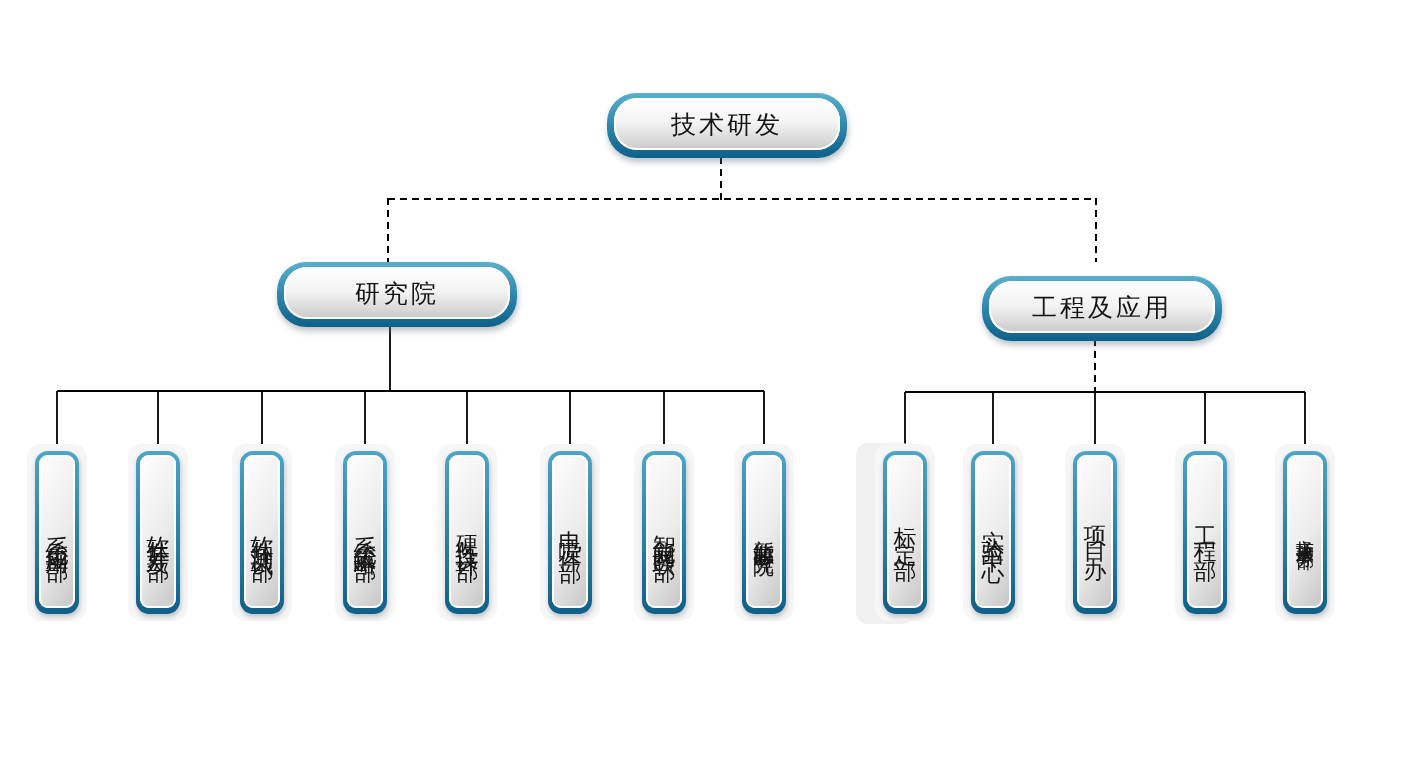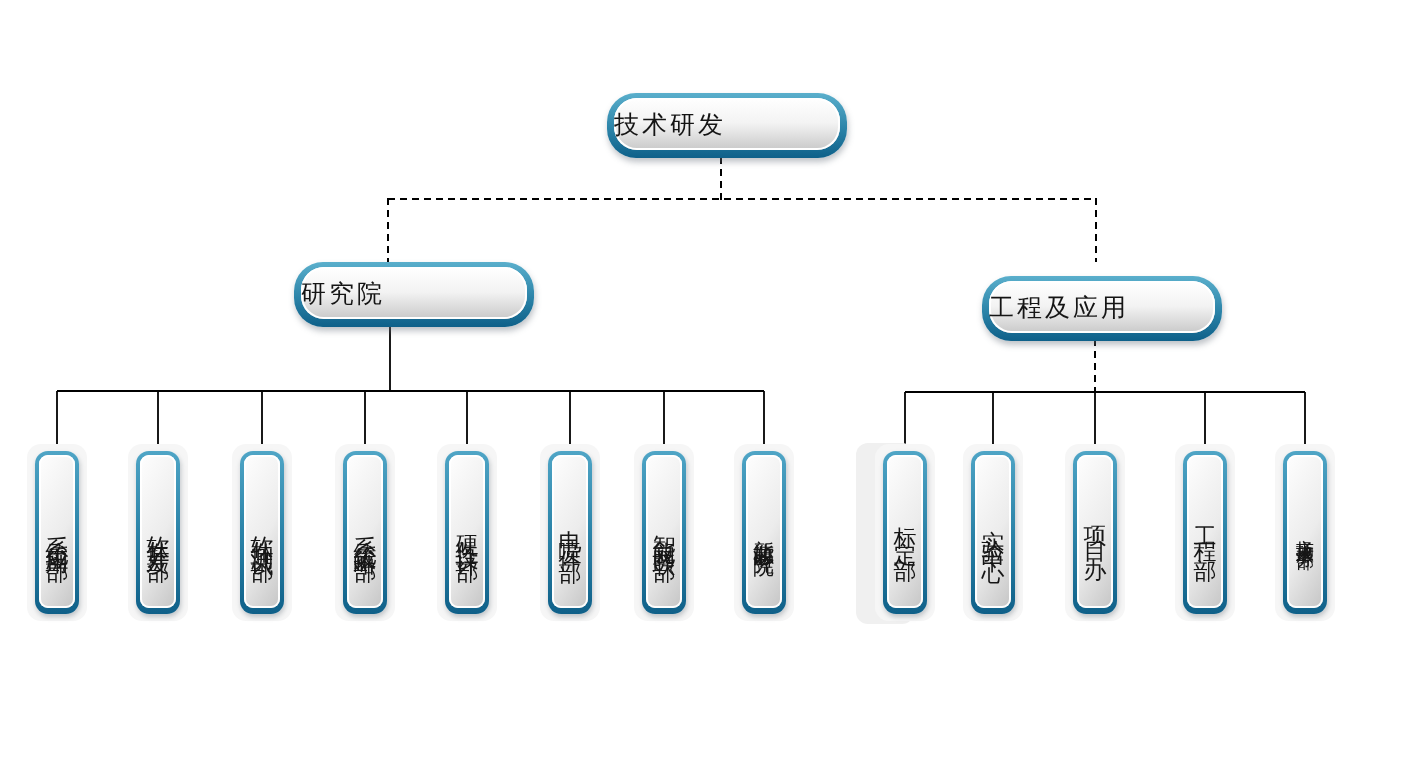--- a/index.html
+++ b/index.html
@@ -23,21 +23,21 @@
     background: linear-gradient(180deg, #5AAFCC 0%, #2B83A8 55%, #0E6089 100%);
     padding: 5px 7px 8px 7px;
     box-sizing: content-box;
     box-shadow: 1px 4px 6px rgba(110,120,130,0.45);
   }
   .pill-inner {
     width: 100%; height: 100%;
     border-radius: 23px;
     background: linear-gradient(180deg, #ffffff 0%, #F3F3F3 48%, #C9C9C9 100%);
     box-shadow: inset 0 0 0 2px #ffffff;
-    display: flex; align-items: center; 
+    display: flex; align-items: center; justify-content: center;
     font-size: 25px; letter-spacing: 3px; color: #151515;
   }
   
   .leaf {
     position: absolute; z-index: 2;
     top: 444px;
     width: 60px; height: 177px;
     background: #f6f6f6;
     border-radius: 14px;
     display: flex; align-items: center; justify-content: center;
@@ -110,21 +110,21 @@
       <line x1="1305" y1="392" x2="1305" y2="456"></line>
     </g>
   </svg>
 
   <div class="pill" style="left:607px; top:93px;">
     <div class="pill-inner">
       <span>技术研发</span>
     </div>
   </div>
 
-  <div class="pill" style="left:294px; top:262px;">
+  <div class="pill" style="left:277px; top:262px;">
     <div class="pill-inner">
       <span>研究院</span>
     </div>
   </div>
   <div class="pill" style="left:982px; top:276px;">
     <div class="pill-inner">
       <span>工程及应用</span>
     </div>
   </div>
 

